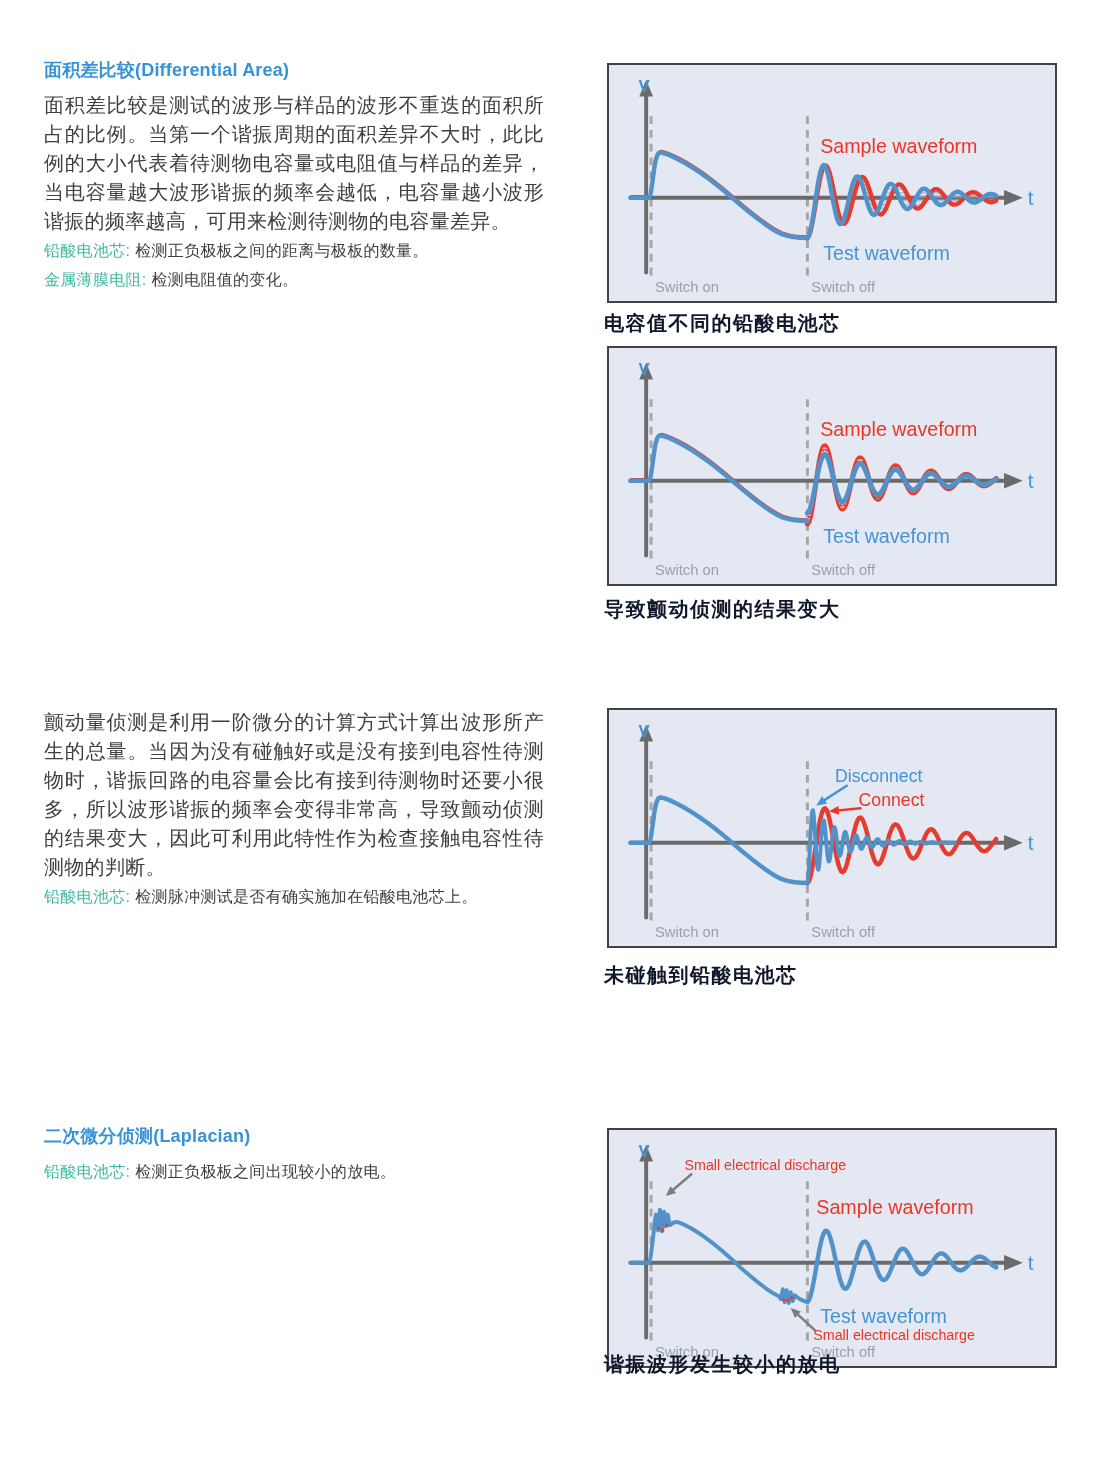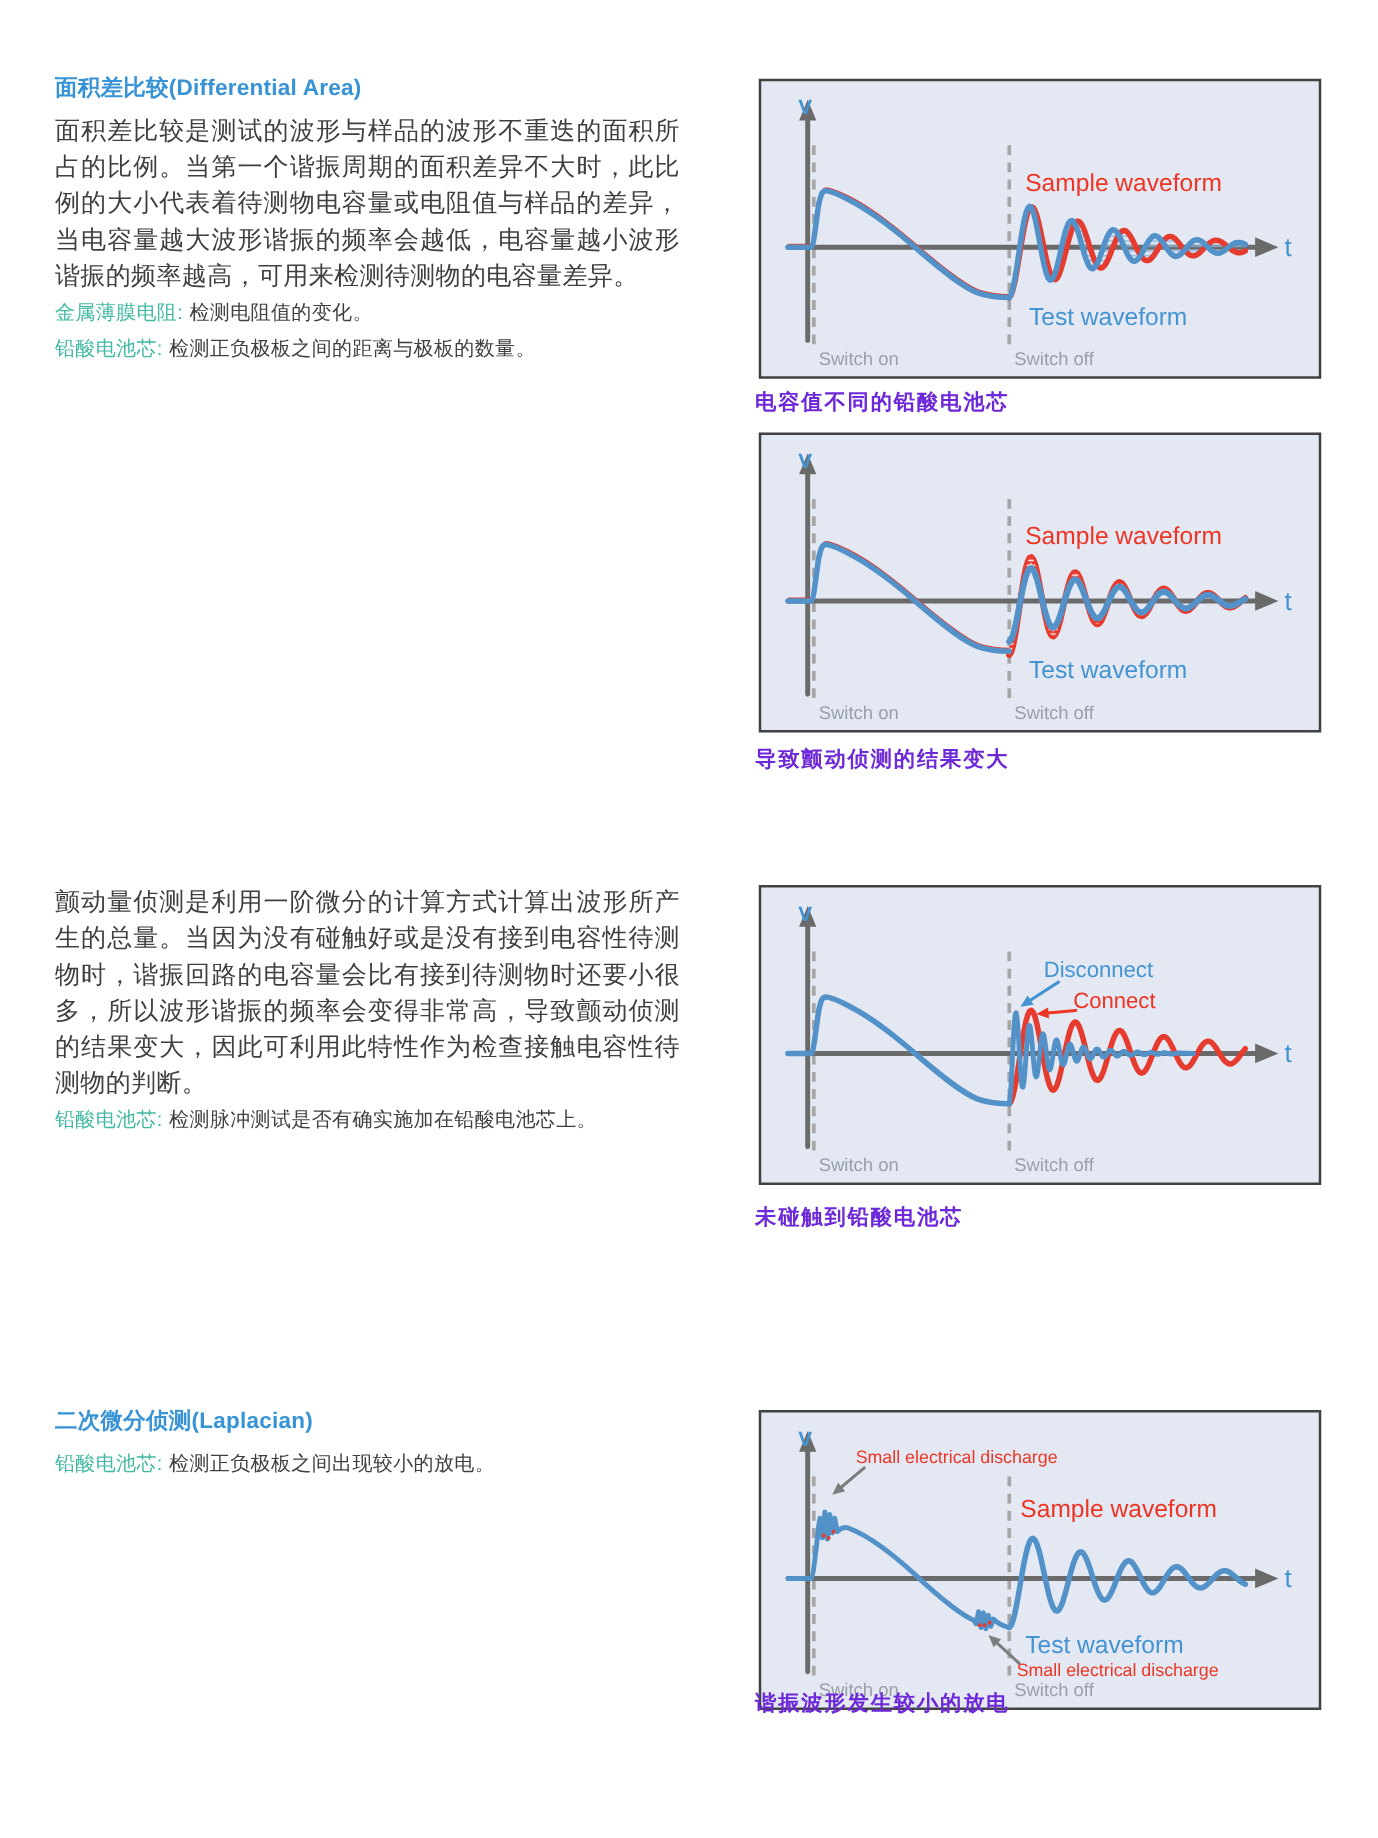--- a/index.html
+++ b/index.html
@@ -18,34 +18,34 @@
   }
   .note{font-size:16px;line-height:29px;letter-spacing:.3px;}
   .note .lbl{color:#42b9a4;}
   .note .txt{color:#3f3f3f;margin-left:5px;}
   .panel{
     position:absolute;left:607px;width:450px;height:240px;
     background:#e3e8f3;border:2px solid #424242;box-sizing:border-box;
   }
   .panel svg{display:block;width:100%;height:100%;}
   .caption{
-    position:absolute;left:604px;font-size:17px;font-weight:700;color:#6d28d9;
+    position:absolute;left:604px;font-size:20px;font-weight:700;color:#0f172a;
     letter-spacing:1.5px;
   }
 </style>
 </head>
 <body>
 
 <main>
 
   <section class="section" style="top:58px">
     <h2 class="sec-title">面积差比较(Differential Area)</h2>
     <p class="sec-body">面积差比较是测试的波形与样品的波形不重迭的面积所占的比例。当第一个谐振周期的面积差异不大时，此比例的大小代表着待测物电容量或电阻值与样品的差异，当电容量越大波形谐振的频率会越低，电容量越小波形谐振的频率越高，可用来检测待测物的电容量差异。</p>
+    <div class="note"><span class="lbl">铅酸电池芯:</span><span class="txt">检测正负极板之间的距离与极板的数量。</span></div>
     <div class="note"><span class="lbl">金属薄膜电阻:</span><span class="txt">检测电阻值的变化。</span></div>
-    <div class="note"><span class="lbl">铅酸电池芯:</span><span class="txt">检测正负极板之间的距离与极板的数量。</span></div>
   </section>
 
   <section class="section" style="top:708px">
     <p class="sec-body">颤动量侦测是利用一阶微分的计算方式计算出波形所产生的总量。当因为没有碰触好或是没有接到电容性待测物时，谐振回路的电容量会比有接到待测物时还要小很多，所以波形谐振的频率会变得非常高，导致颤动侦测的结果变大，因此可利用此特性作为检查接触电容性待测物的判断。</p>
     <div class="note"><span class="lbl">铅酸电池芯:</span><span class="txt">检测脉冲测试是否有确实施加在铅酸电池芯上。</span></div>
   </section>
 
   <section class="section" style="top:1124px">
     <h2 class="sec-title">二次微分侦测(Laplacian)</h2>
     <div class="note"><span class="lbl">铅酸电池芯:</span><span class="txt">检测正负极板之间出现较小的放电。</span></div>

